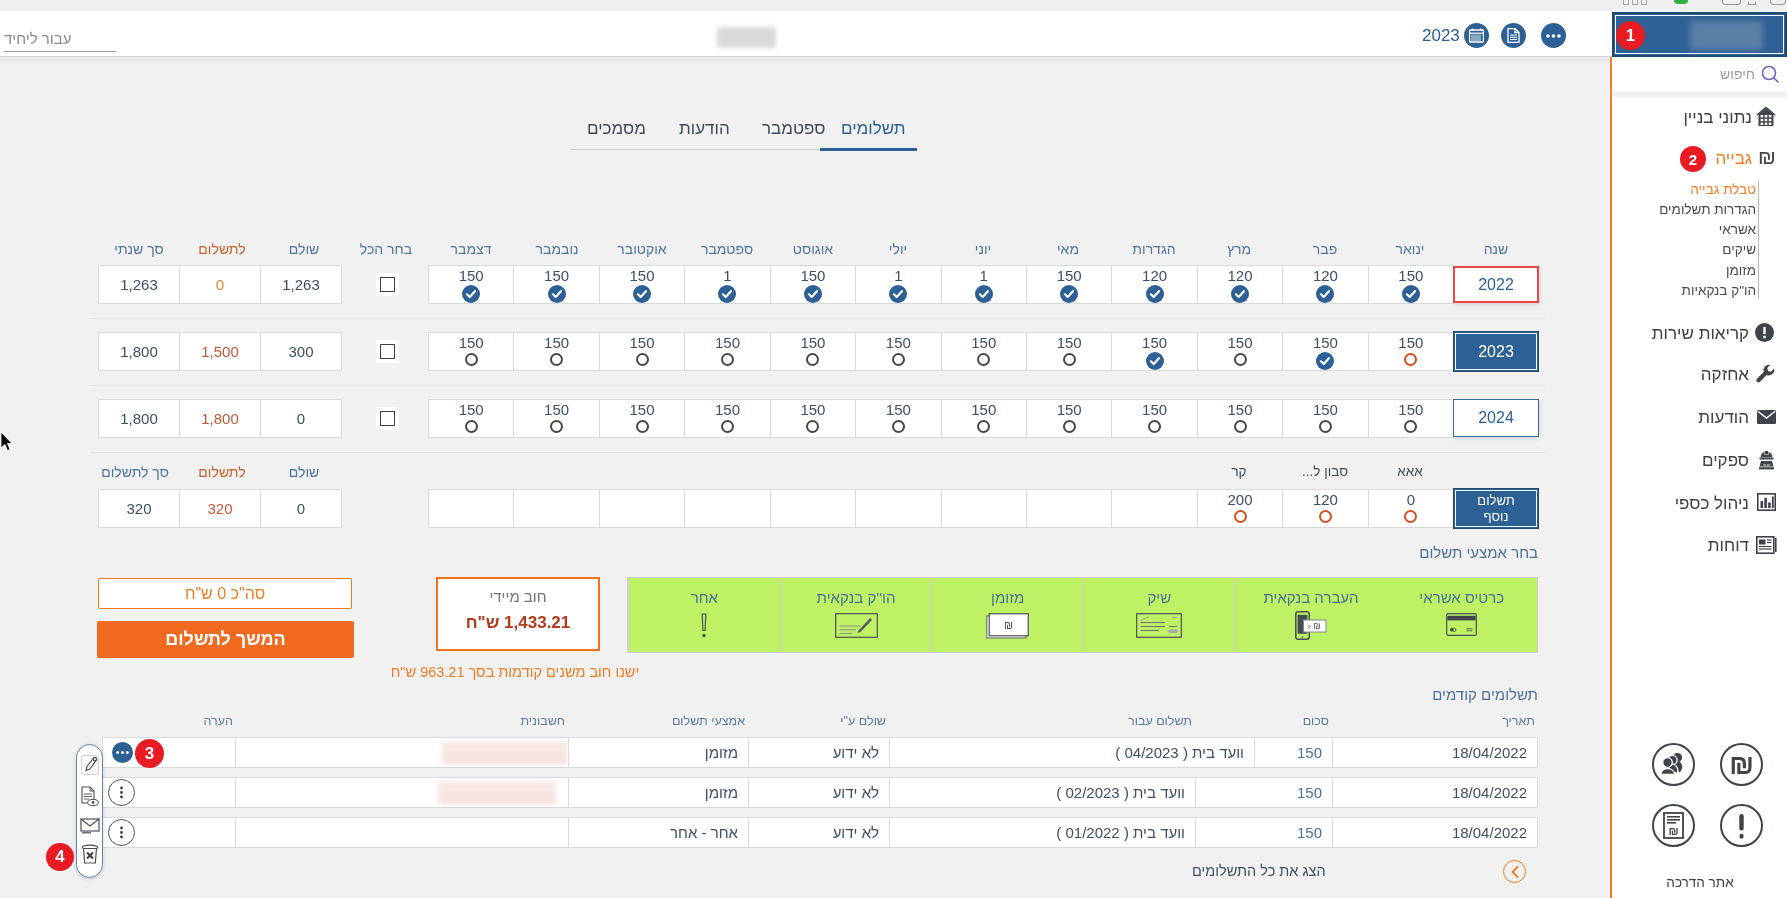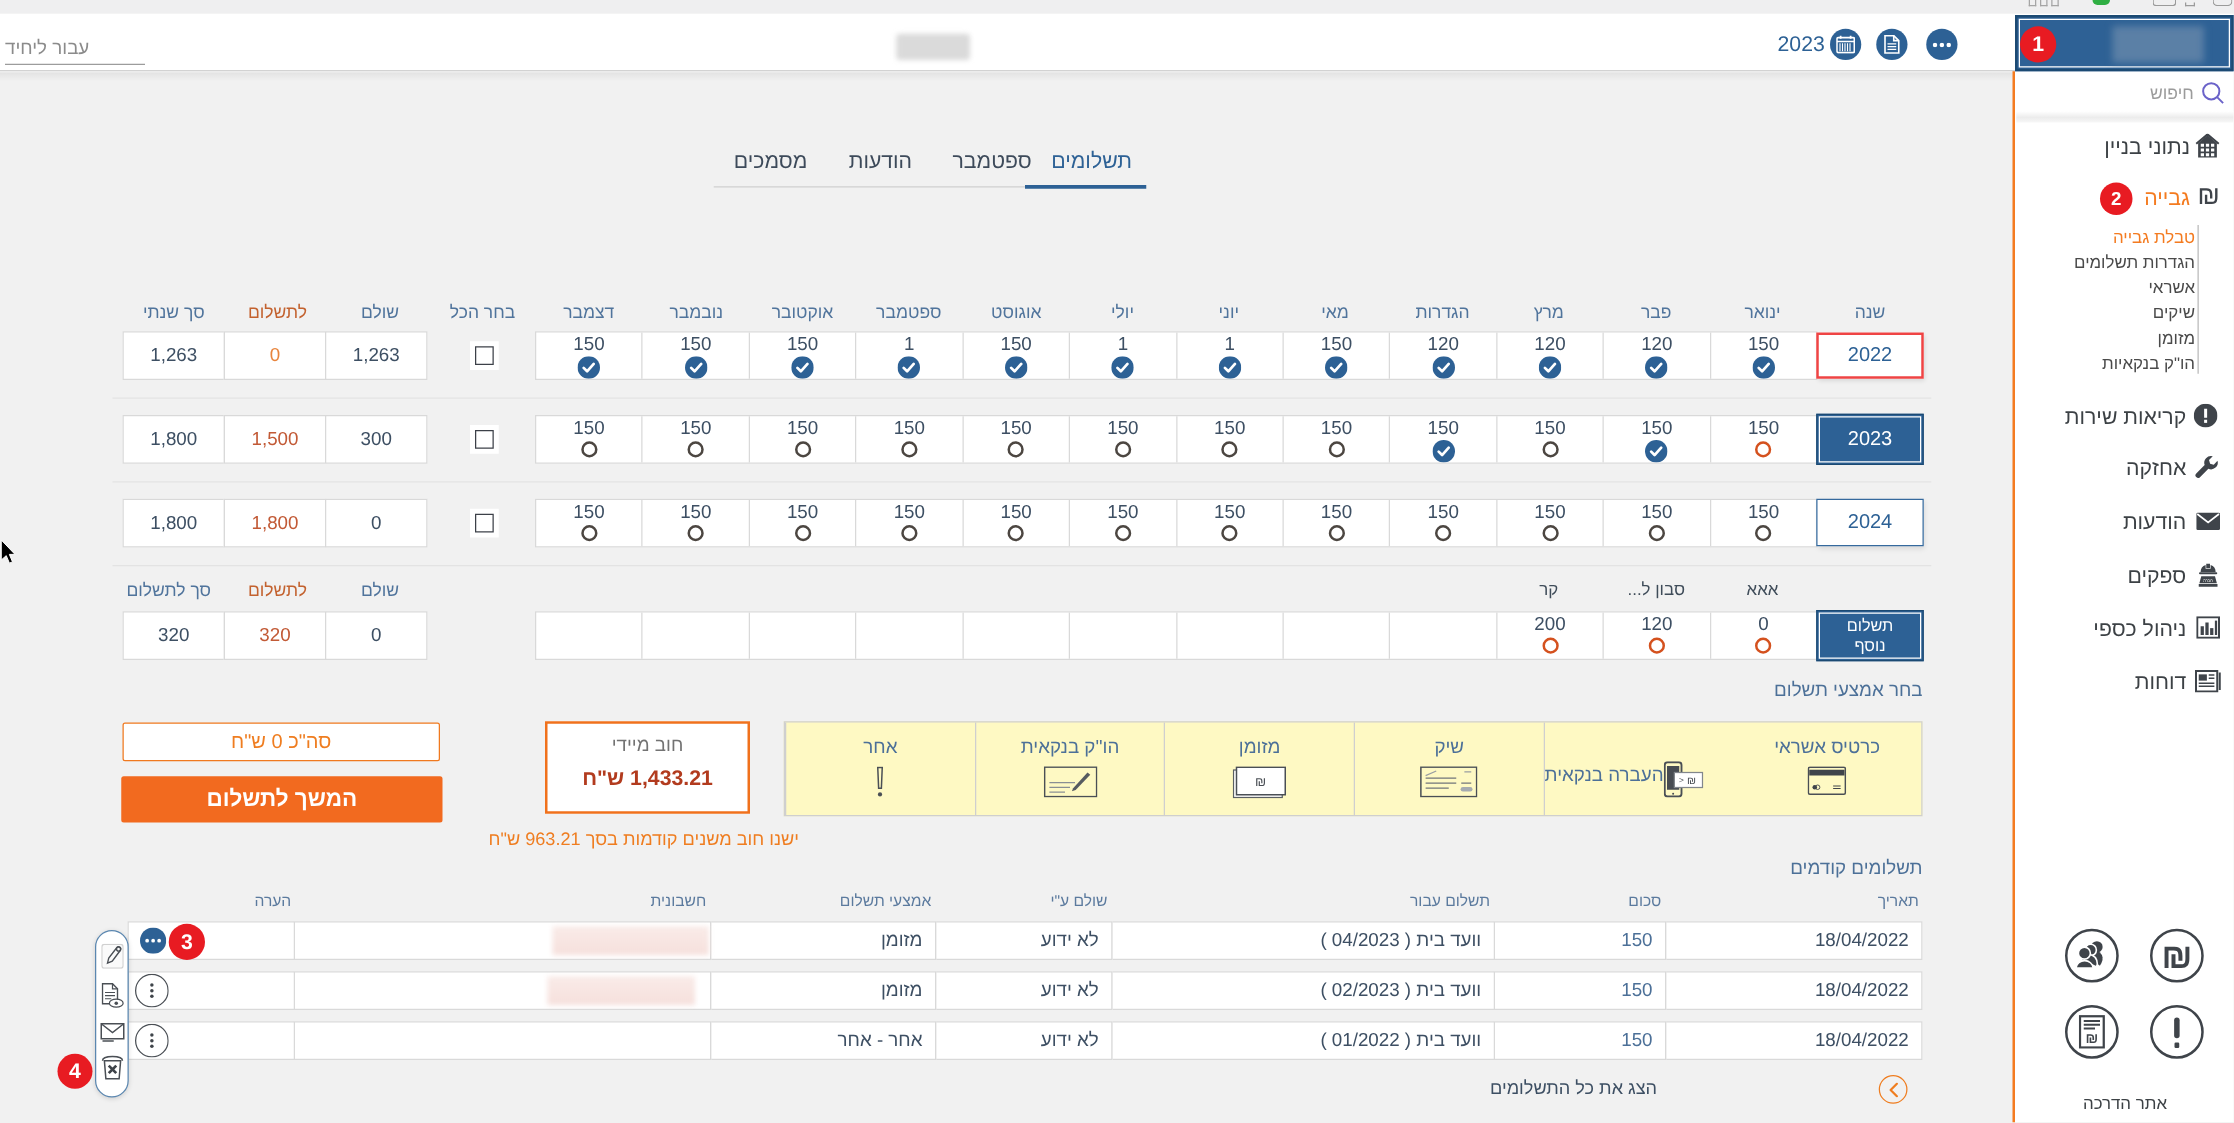--- a/index.html
+++ b/index.html
@@ -485,21 +485,21 @@
       <i class="rg rgo"></i>
     </div>
 <div class="mc">
       <span>0</span>
       <i class="rg rgo"></i>
     </div>
 </div>
 <div class="yrbox" style="top:488px;height:41px;background:#2d6195;border:1px solid #1c4a73;outline:1px solid #fff;outline-offset:-3px;color:#fff;font-size:13px;line-height:16px;text-align:center">תשלום<br>נוסף</div>
 
 <div class="abs" style="left:1388px;top:544px;width:150px;font-size:15px;color:#4c7098;text-align:right">בחר אמצעי תשלום</div>
-<div class="abs" style="left:627px;top:577px;width:911px;height:76px;background:#fef9c3;border:1px solid #cfcfcf;display:flex">
+<div class="abs" style="left:627px;top:577px;width:911px;height:76px;background:#bef264;border:1px solid #cfcfcf;display:flex">
  <div style="flex:1;border-left:1px solid #cfcfcf;display:flex;flex-direction:column;align-items:center;padding-top:11px">
   <div class="pmlab">אחר</div>
   <svg style="margin-top:7px" width="8" height="26" viewBox="0 0 8 26">
         <path d="M2.2 1h3.6l-.7 16.5H2.9z" fill="none" stroke="#4a4f55" stroke-width="1.2"></path>
         <circle cx="4" cy="22.5" r="1.7" fill="#4a4f55"></circle>
       </svg>
  </div>
  <div style="flex:1;border-left:1px solid #cfcfcf;display:flex;flex-direction:column;align-items:center;padding-top:11px">
   <div class="pmlab">הו''ק בנקאית</div>
   <svg style="margin-top:7px" width="43" height="25" viewBox="0 0 43 25">
@@ -528,21 +528,21 @@
           <line x1="4.5" y1="9.5" x2="29" y2="9.5"></line>
           <line x1="4.5" y1="13.5" x2="29" y2="13.5"></line>
           <line x1="4.5" y1="17.5" x2="23" y2="17.5"></line>
         </g>
         <line x1="33" y1="13.5" x2="41" y2="13.5" stroke="#70757a" stroke-width="1"></line>
         <rect x="32.5" y="16.5" width="9.5" height="3.6" rx="1.8" fill="#a6abb0"></rect>
         <path d="M4.5 7.5 13 3.8" stroke="#989da2" stroke-width="0.9"></path>
         <line x1="35.5" y1="4.5" x2="41" y2="4.5" stroke="#989da2" stroke-width="0.9"></line>
       </svg>
  </div>
- <div style="flex:1;border-left:1px solid #cfcfcf;display:flex;flex-direction:row;align-items:center;padding-top:11px">
+ <div style="flex:1;border-left:1px solid #cfcfcf;display:flex;flex-direction:column;align-items:center;padding-top:11px">
   <div class="pmlab">העברה בנקאית</div>
   <svg style="margin-top:5px" width="32" height="29" viewBox="0 0 32 29">
         <rect x="0.8" y="0.8" width="13.4" height="27.4" rx="2.2" fill="none" stroke="#4a4f55" stroke-width="1.5"></rect>
         <rect x="2.6" y="3.8" width="9.8" height="19" fill="#474c52"></rect>
         <circle cx="7.5" cy="26" r="0.8" fill="#4a4f55"></circle>
         <rect x="8.5" y="9" width="22.5" height="12" fill="#fff" stroke="#82878c" stroke-width="1"></rect>
         <text x="12" y="17.6" font-size="7" fill="#4a4f55">&gt;</text>
         <text x="18.5" y="18.2" font-size="8.5" fill="#4a4f55">₪</text>
       </svg>
  </div>
@@ -572,21 +572,21 @@
 <div class="bthead" style="left:1435px;top:714px;width:100px">תאריך</div>
 <div class="bthead" style="left:1229px;top:714px;width:100px">סכום</div>
 <div class="bthead" style="left:1092px;top:714px;width:100px">תשלום עבור</div>
 <div class="bthead" style="left:786px;top:714px;width:100px">שולם ע"י</div>
 <div class="bthead" style="left:645px;top:714px;width:100px">אמצעי תשלום</div>
 <div class="bthead" style="left:465px;top:714px;width:100px">חשבונית</div>
 <div class="bthead" style="left:133px;top:714px;width:100px">הערה</div>
 
 <div class="btcell" style="left:1332px;top:737px;width:206px;height:31px">18/04/2022</div>
 <div class="btcell" style="left:1195px;top:737px;width:138px;height:31px;color:#4c7098">150</div>
-<div class="btcell" style="left:889px;top:737px;width:307px;height:31px">וועד בית ( 04/2023 )</div>
+<div class="btcell" style="left:889px;top:737px;width:366px;height:31px">וועד בית ( 04/2023 )</div>
 <div class="btcell" style="left:748px;top:737px;width:142px;height:31px">לא ידוע</div>
 <div class="btcell" style="left:568px;top:737px;width:181px;height:31px">מזומן</div>
 <div class="btcell" style="left:235px;top:737px;width:334px;height:31px;padding-right:1px">
     <div style="width:125px;height:23px;background:linear-gradient(#f9ebe8,#f6e0dc);filter:blur(2px)"></div>
   </div>
 <div class="btcell" style="left:102px;top:737px;width:134px;height:31px;justify-content:flex-end;padding-left:9px">
  <svg width="21" height="21" viewBox="0 0 21 21">
       <circle cx="10.5" cy="10.5" r="10.5" fill="#2d6195"></circle>
       <circle cx="5.7" cy="10.5" r="1.5" fill="#fff"></circle>
       <circle cx="10.5" cy="10.5" r="1.5" fill="#fff"></circle>

